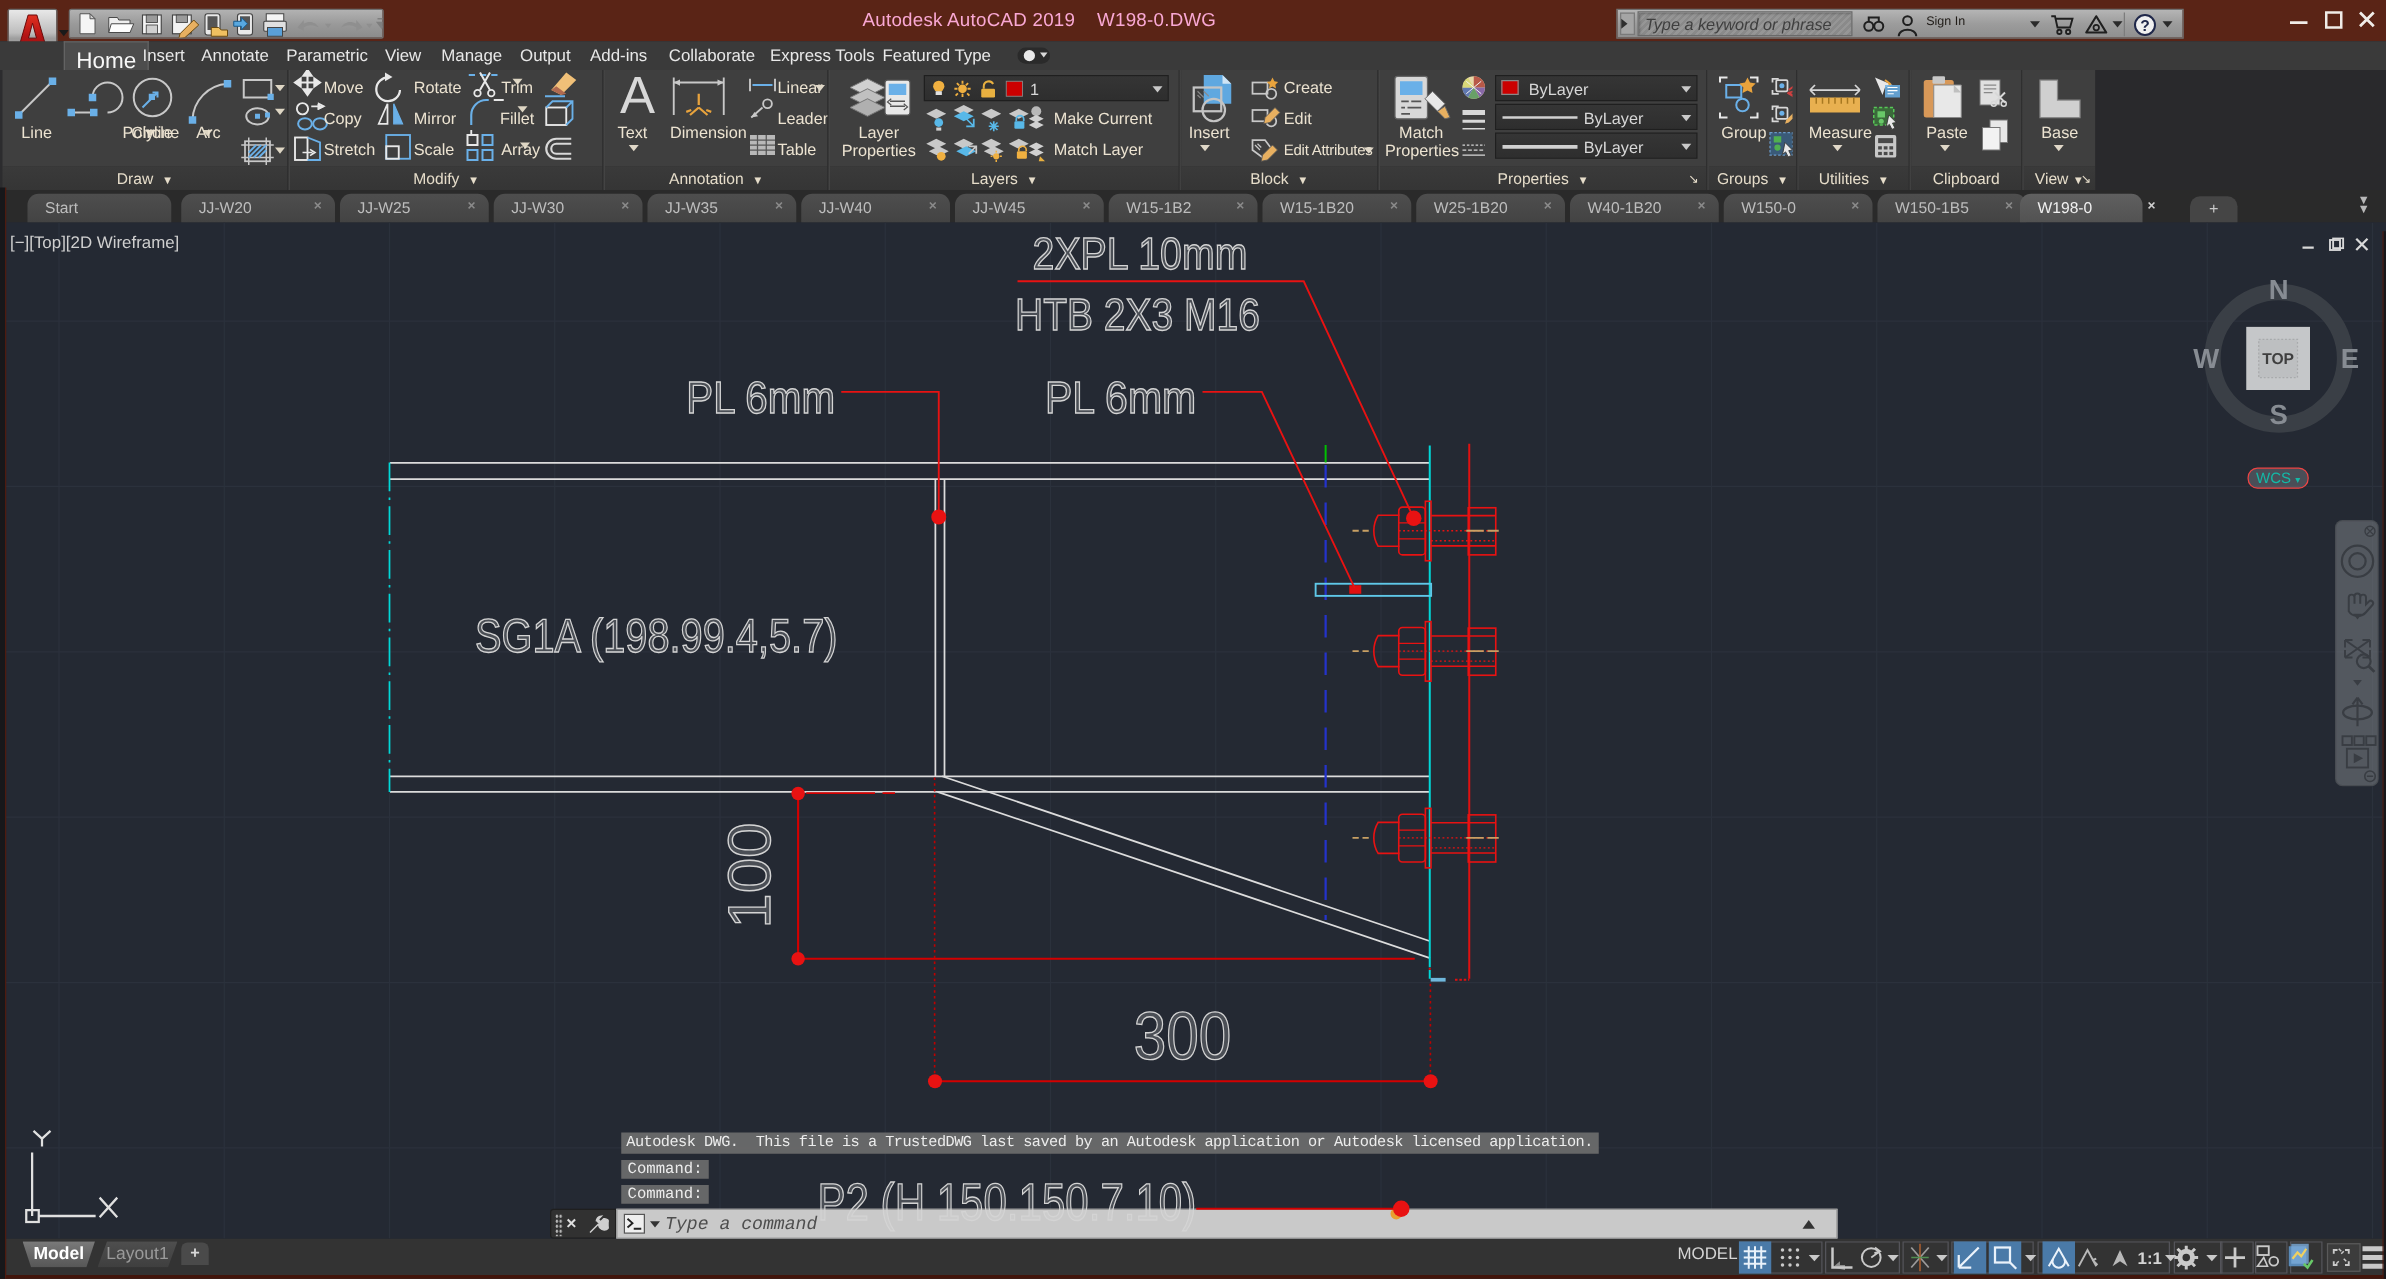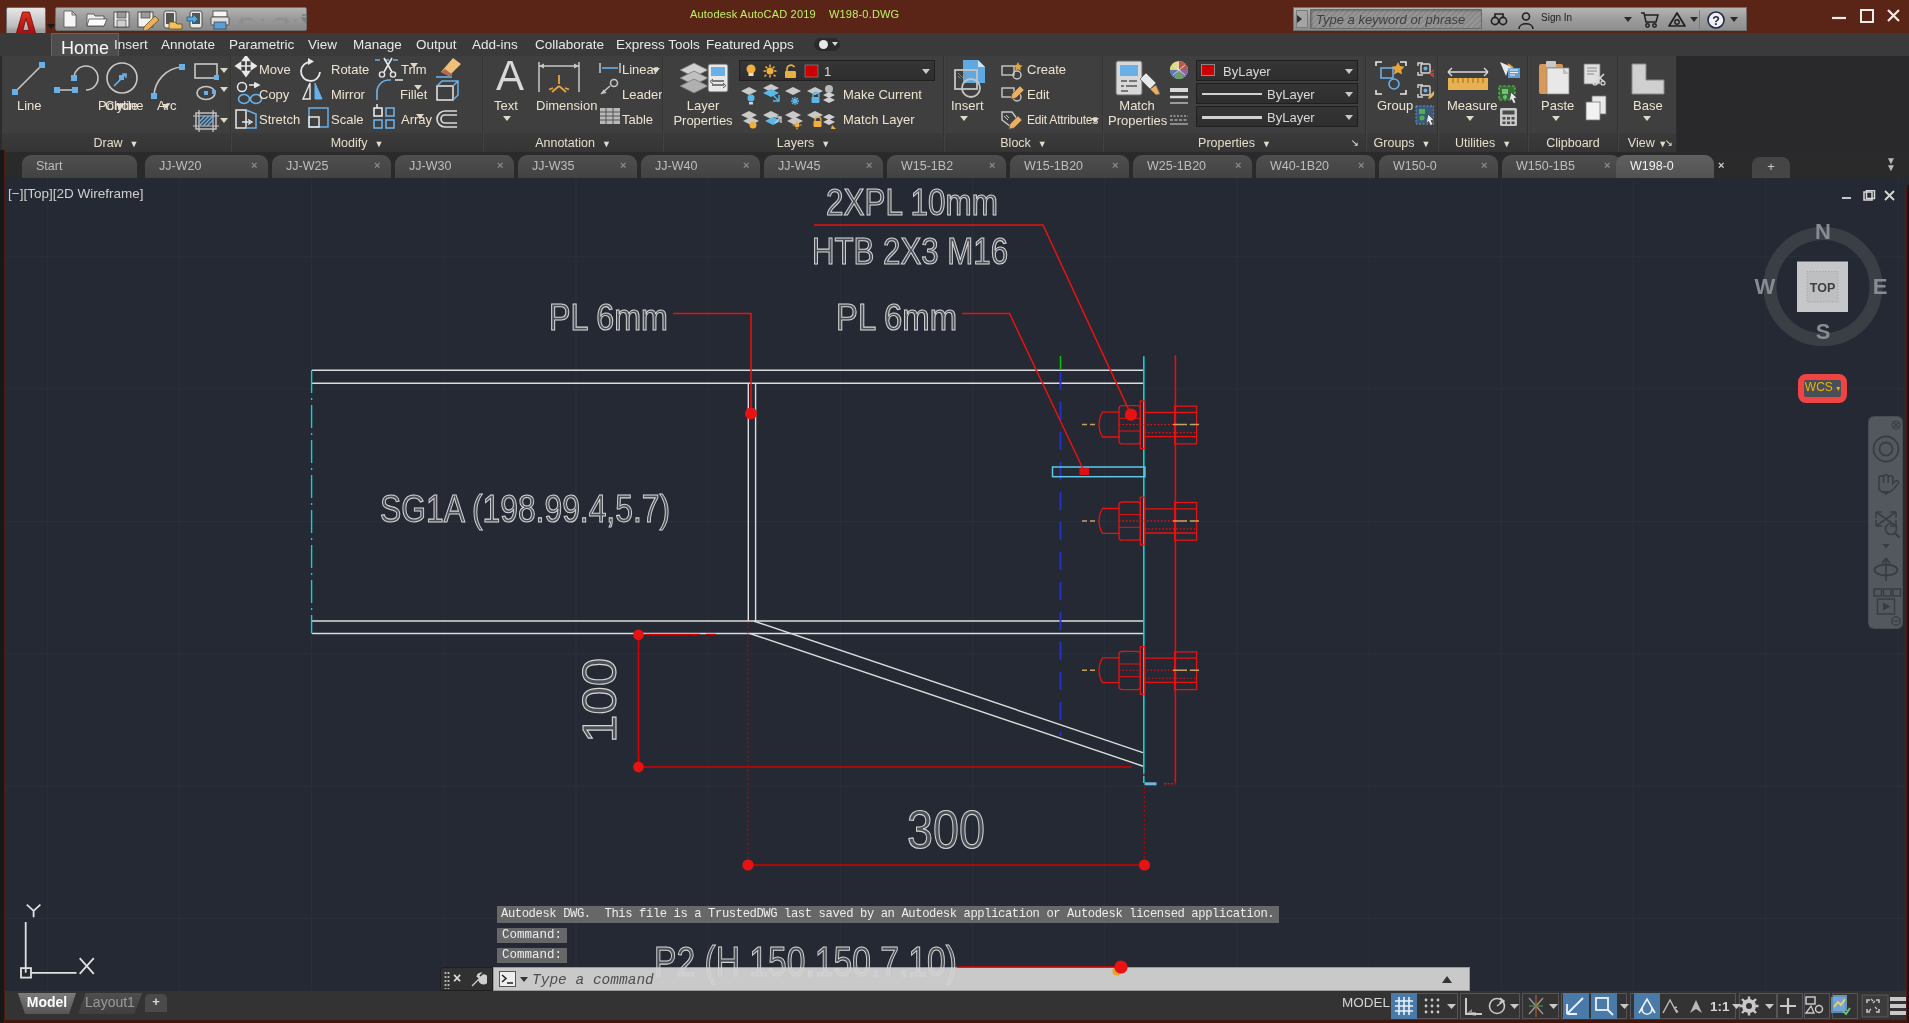--- a/index.html
+++ b/index.html
@@ -67,21 +67,21 @@
     <rect x="158" y="14" width="12" height="7" fill="#5aa0d8" stroke="#444" stroke-width="0.8"></rect>
 
     <path d="M182 14 l5-6 v3 c5-3 10-1 12 3 c-3-2 -8-3 -12 0 v3 Z" fill="#8f8f8f"></path>
     <path d="M204 11 l2.5 3.5 2.5-3.5 z" fill="#8f8f8f"></path>
     <path d="M234 14 l-5-6 v3 c-5-3 -10-1 -12 3 c3-2 8-3 12 0 v3 Z" fill="#8f8f8f"></path>
     <path d="M237 11 l2.5 3.5 2.5-3.5 z" fill="#8f8f8f"></path>
     <path d="M246 7 h7 M246 10 l3.5 4.5 3.5-4.5 z" stroke="#7f7f7f" fill="#7f7f7f" stroke-width="1.3"></path>
   </svg>
  </div>
 
- <div class="abs" style="left:690px;top:8px;width:430px;color:#bef264;font-size:11px;letter-spacing:0.2px;">Autodesk AutoCAD 2019&nbsp;&nbsp;&nbsp;&nbsp;W198-0.DWG</div>
+ <div class="abs" style="left:690px;top:8px;width:430px;color:#f9a8d4;font-size:15px;letter-spacing:0.2px;">Autodesk AutoCAD 2019&nbsp;&nbsp;&nbsp;&nbsp;W198-0.DWG</div>
 
  <div class="abs" style="left:1293px;top:7px;width:454px;height:24px;background:linear-gradient(180deg,#b5b5b5,#9c9c9c 50%,#8f8f8f);border:1px solid #707070;">
    <div class="abs" style="left:2px;top:2px;width:12px;height:18px;background:#a5a5a5;border:1px solid #7a7a7a;"></div>
    <div class="abs" style="left:3px;top:7px;width:0;height:0;border-top:4px solid transparent;border-bottom:4px solid transparent;border-left:5px solid #2f2f2f;"></div>
    <div class="abs" style="left:16px;top:1px;width:172px;height:20px;background:repeating-linear-gradient(135deg,#969696 0 2px,#8a8a8a 2px 4px);border:1px solid #6a6a6a;box-shadow:inset 1px 1px 2px rgba(0,0,0,0.25);color:#3f3f3f;font-style:italic;font-size:13px;padding:2px 0 0 5px;">Type a keyword or phrase</div>
    <svg class="abs" style="left:194px;top:2px;" width="22" height="19" viewBox="0 0 22 19">
      <g stroke="#1f1f1f" fill="none" stroke-width="1.6">
        <circle cx="7" cy="11" r="3.6"></circle>
           <circle cx="15" cy="11" r="3.6"></circle>
        <path d="M7 7 L7 4 L15 4 L15 7 M10.6 11 h1"></path>
@@ -123,21 +123,21 @@
  <div class="abs" style="left:51px;top:0px;height:23px;background:#4d4d4d;border:1px solid #636363;border-bottom:none;padding:4px 9px 0 9px;color:#f8f8f8;font-size:18px;">Home</div>
  <div class="menu abs" style="left:114px;">Insert</div>
  <div class="menu abs" style="left:161px;">Annotate</div>
  <div class="menu abs" style="left:229px;">Parametric</div>
  <div class="menu abs" style="left:308px;">View</div>
  <div class="menu abs" style="left:353px;">Manage</div>
  <div class="menu abs" style="left:416px;">Output</div>
  <div class="menu abs" style="left:472px;">Add-ins</div>
  <div class="menu abs" style="left:535px;">Collaborate</div>
  <div class="menu abs" style="left:616px;">Express Tools</div>
- <div class="menu abs" style="left:706px;">Featured Apps</div>
+ <div class="menu abs" style="left:706px;">Featured Type</div>
  <div class="abs" style="left:814px;top:5px;width:26px;height:13px;background:#2a2a2a;border-radius:7px;"></div>
  <div class="abs" style="left:819px;top:7px;width:9px;height:9px;background:#e8e8e8;border-radius:50%;"></div>
  <div class="abs" style="left:832px;top:9px;width:0;height:0;border-left:3.5px solid transparent;border-right:3.5px solid transparent;border-top:4.5px solid #d8d8d8;"></div>
 </div>
 <div id="ribbon">
 
  <div class="panel" style="left:2px;width:228px;"></div>
  <div class="plabel" style="left:2px;width:228px;">Draw&nbsp;&nbsp;<span style="font-size:9px;">▼</span></div>
  <svg class="abs" style="left:2px;top:0;" width="228" height="77" viewBox="0 0 228 77">
   <g stroke="#c8c8c8" fill="none" stroke-width="1.6">
@@ -599,21 +599,21 @@
    <text x="74" y="21" text-anchor="middle" font-size="22" font-weight="bold" fill="#878c93" font-family="Liberation Sans">N</text>
    <text x="16" y="76" text-anchor="middle" font-size="22" font-weight="bold" fill="#878c93" font-family="Liberation Sans">W</text>
    <text x="131" y="76" text-anchor="middle" font-size="22" font-weight="bold" fill="#878c93" font-family="Liberation Sans">E</text>
    <text x="74" y="121" text-anchor="middle" font-size="22" font-weight="bold" fill="#878c93" font-family="Liberation Sans">S</text>
    <rect x="48" y="43.5" width="51" height="50.5" fill="#c5c7c9"></rect>
    <rect x="58" y="53.5" width="31" height="30.5" fill="#bdbfc1" stroke="#a8aaac" stroke-width="1" stroke-dasharray="1.5 1.5"></rect>
    <text x="73.5" y="73.5" text-anchor="middle" font-size="12.5" font-weight="bold" fill="#3f3f3f" font-family="Liberation Sans">TOP</text>
   </svg>
  </div>
 
- <div class="abs" style="left:1798px;top:196px;width:49px;height:29px;border:6px solid #ef4444;border-radius:8px;background:rgba(145,149,154,0.35);color:#eab308;font-size:12px;text-align:center;z-index:1;">WCS <span style="font-size:8px;">▾</span></div>
+ <div class="abs" style="left:1798px;top:196px;width:49px;height:17px;border:1px solid #ef4444;border-radius:8px;background:rgba(145,149,154,0.35);color:#14b8a6;font-size:12px;text-align:center;z-index:1;">WCS <span style="font-size:8px;">▾</span></div>
 
  <div class="abs" style="left:1868px;top:238px;width:35px;height:213px;background:rgba(118,122,127,0.58);border-radius:6px;border:1px solid rgba(70,74,79,0.8);z-index:1;">
   <svg width="35" height="213" viewBox="0 0 35 213">
    <g stroke="#393d43" fill="none" stroke-width="1.8">
     <circle cx="27" cy="8" r="4" stroke-width="1.1"></circle>
           <path d="M24.5 5.5 l5 5 m0-5 l-5 5" stroke-width="1.1"></path>
     <circle cx="17" cy="32" r="12.5"></circle>
           <circle cx="17" cy="32" r="6.5"></circle>
     <path d="M10 68 v-7 a2.3 2.3 0 0 1 4.6 0 v5 v-6 a2.3 2.3 0 0 1 4.6 0 v6 v-5 a2.3 2.3 0 0 1 4.6 0 v5.5 l2.5-2.5 a2 2 0 0 1 2.8 2.8 l-5.5 6.2 a8 8 0 0 1 -6 2.7 h-1.6 a8 8 0 0 1 -6 -3.7 Z" stroke-width="1.6"></path>
     <path d="M7 95 l20 14 m0-14 L7 109" stroke-width="1.6"></path>

